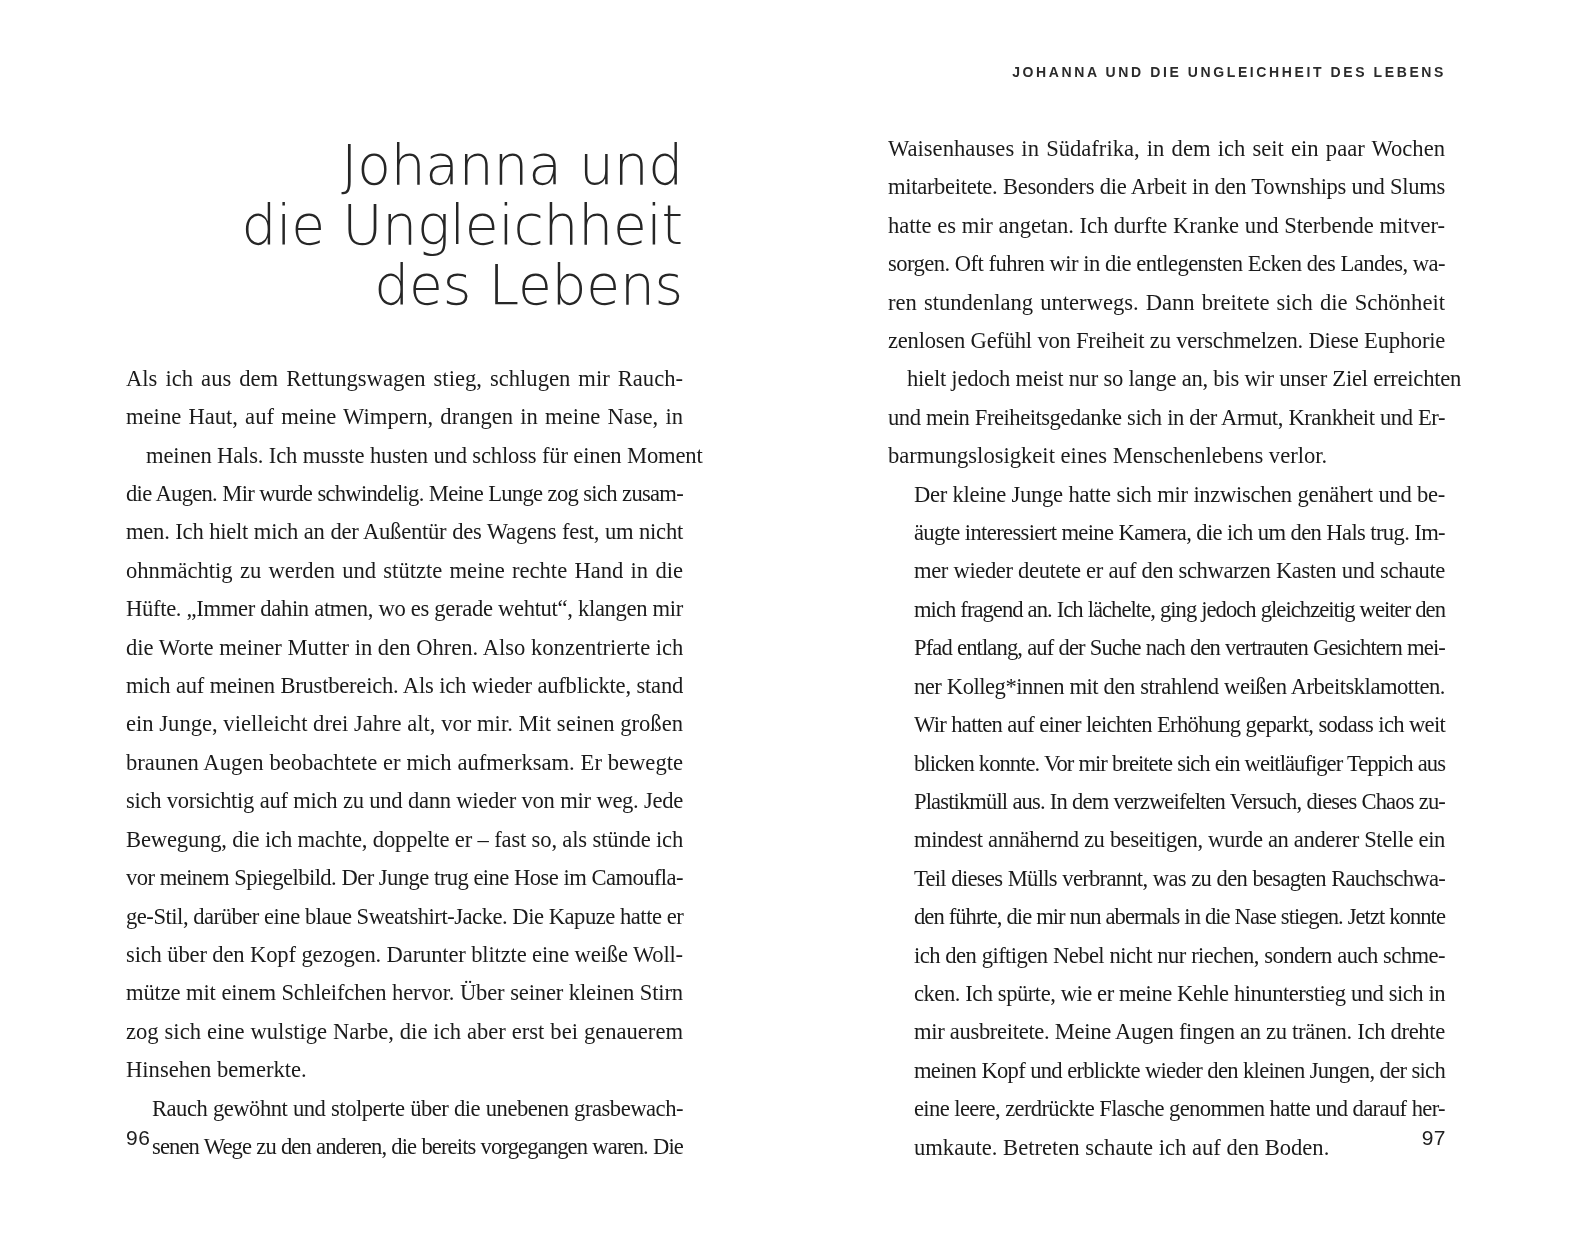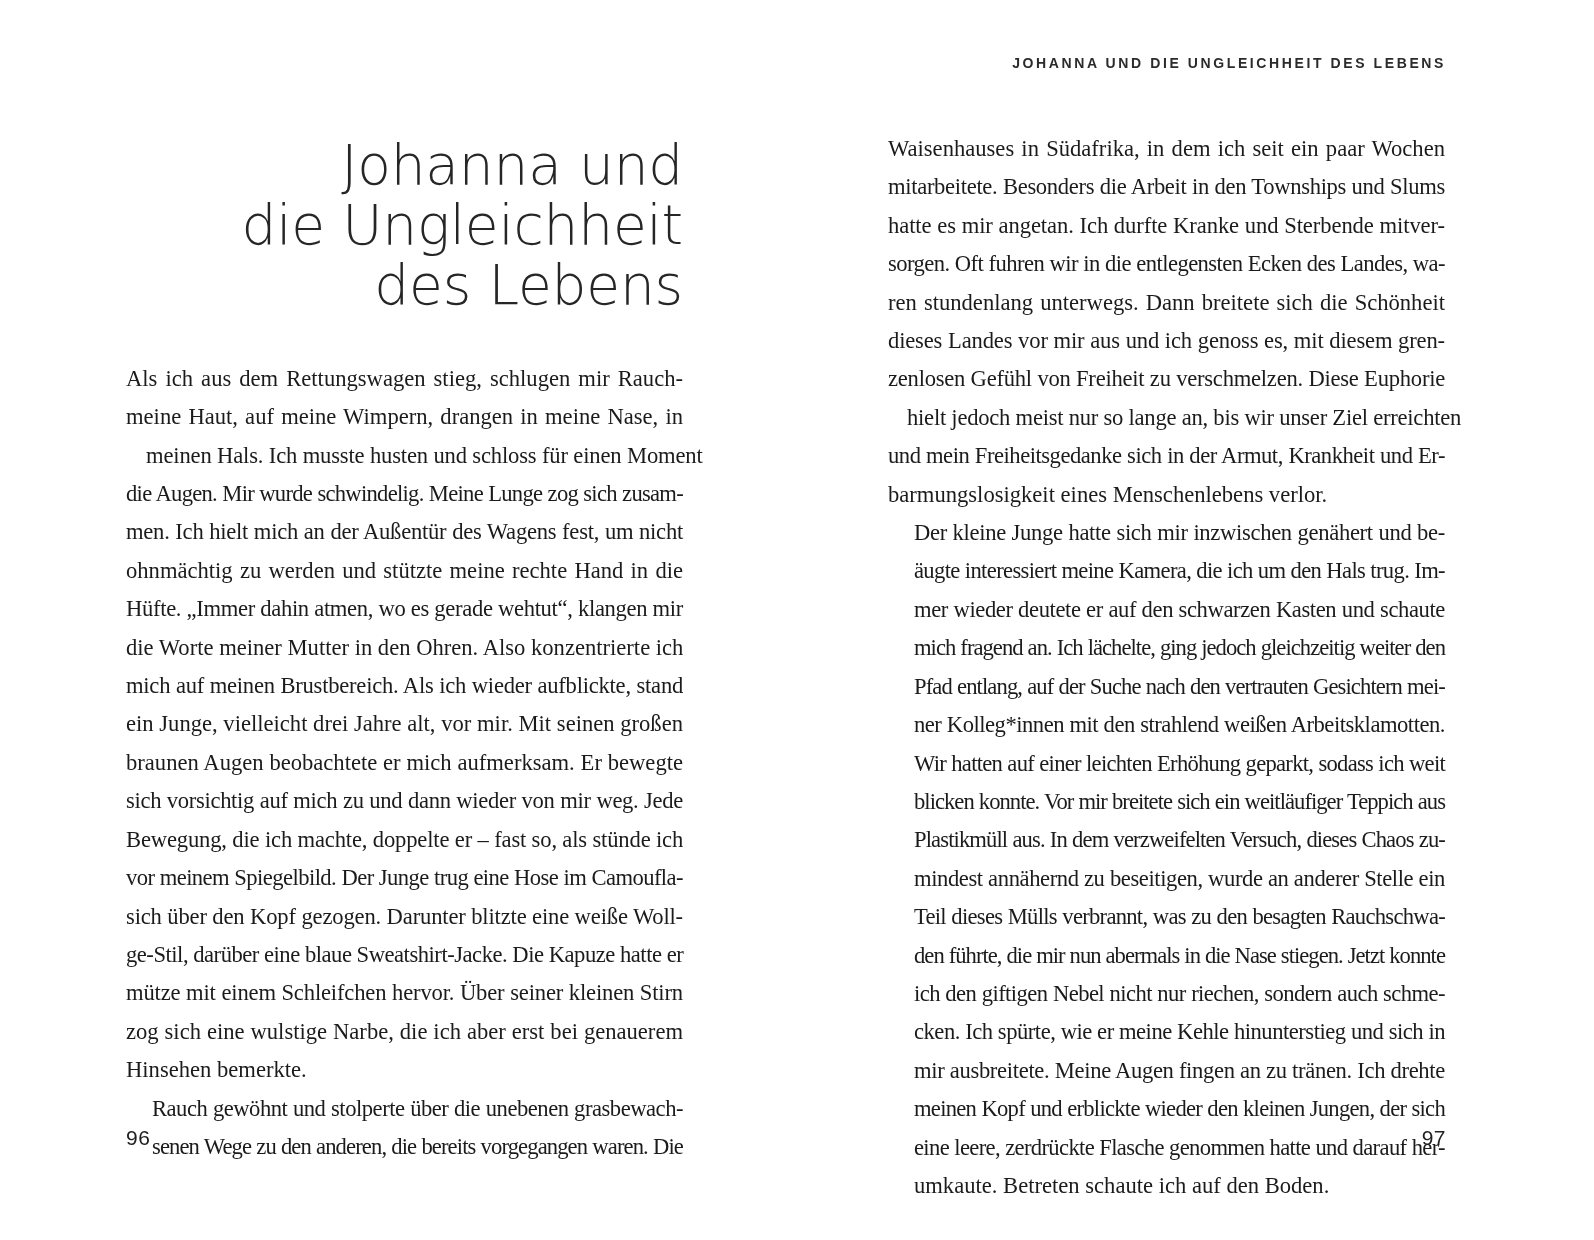--- a/index.html
+++ b/index.html
@@ -13,21 +13,21 @@
     height: 1240px;
     background: #ffffff;
     overflow: hidden;
     font-family: "Liberation Serif", "DejaVu Serif", serif;
     color: #1a1a1a;
   }
 
   
   .running-head {
     position: absolute;
-    top: 55px;
+    top: 64px;
     right: 148px;
     width: 700px;
     text-align: right;
     font-family: "Liberation Sans", "DejaVu Sans", sans-serif;
     font-size: 14px;
     font-weight: 600;
     letter-spacing: 2.6px;
     color: #2b2b2b;
     white-space: nowrap;
   }
@@ -122,22 +122,22 @@
             <span class="ln" style="letter-spacing: -0.24px;">men. Ich hielt mich an der Außentür des Wagens fest, um nicht</span>
             <span class="ln">ohnmächtig zu werden und stützte meine rechte Hand in die</span>
             <span class="ln" style="letter-spacing: -0.32px;">Hüfte. „Immer dahin atmen, wo es gerade wehtut“, klangen mir</span>
             <span class="ln">die Worte meiner Mutter in den Ohren. Also konzentrierte ich</span>
             <span class="ln" style="letter-spacing: -0.24px;">mich auf meinen Brustbereich. Als ich wieder aufblickte, stand</span>
             <span class="ln">ein Junge, vielleicht drei Jahre alt, vor mir. Mit seinen großen</span>
             <span class="ln">braunen Augen beobachtete er mich aufmerksam. Er bewegte</span>
             <span class="ln" style="letter-spacing: -0.32px;">sich vorsichtig auf mich zu und dann wieder von mir weg. Jede</span>
             <span class="ln" style="letter-spacing: -0.16px;">Bewegung, die ich machte, doppelte er – fast so, als stünde ich</span>
             <span class="ln" style="letter-spacing: -0.56px;">vor meinem Spiegelbild. Der Junge trug eine Hose im Camoufla-</span>
+            <span class="ln" style="letter-spacing: -0.48px;">ge-Stil, darüber eine blaue Sweatshirt-Jacke. Die Kapuze hatte er</span>
             <span class="ln" style="letter-spacing: -0.16px;">sich über den Kopf gezogen. Darunter blitzte eine weiße Woll-</span>
-            <span class="ln" style="letter-spacing: -0.48px;">ge-Stil, darüber eine blaue Sweatshirt-Jacke. Die Kapuze hatte er</span>
             <span class="ln" style="letter-spacing: -0.16px;">mütze mit einem Schleifchen hervor. Über seiner kleinen Stirn</span>
             <span class="ln">zog sich eine wulstige Narbe, die ich aber erst bei genauerem</span>
             <span class="ln last">Hinsehen bemerkte.</span>
           </p>
           <p class="para indent">
             <span class="ln" style="letter-spacing: -0.48px;">Rauch gewöhnt und stolperte über die unebenen grasbewach-</span>
             <span class="ln" style="letter-spacing: -0.88px;">senen Wege zu den anderen, die bereits vorgegangen waren. Die</span>
           </p>
         </div>
     </div>
@@ -147,21 +147,20 @@
   <div class="page page-right">
     <div class="running-head">JOHANNA UND DIE UNGLEICHHEIT DES LEBENS</div>
     <div class="column">
       <div class="body-block">
           <p class="para">
             <span class="ln">Waisenhauses in Südafrika, in dem ich seit ein paar Wochen</span>
             <span class="ln" style="letter-spacing: -0.32px;">mitarbeitete. Besonders die Arbeit in den Townships und Slums</span>
             <span class="ln" style="letter-spacing: -0.08px;">hatte es mir angetan. Ich durfte Kranke und Sterbende mitver-</span>
             <span class="ln" style="letter-spacing: -0.56px;">sorgen. Oft fuhren wir in die entlegensten Ecken des Landes, wa-</span>
             <span class="ln">ren stundenlang unterwegs. Dann breitete sich die Schönheit</span>
-            <span class="ln" style="letter-spacing: -0.16px;">dieses Landes vor mir aus und ich genoss es, mit diesem gren-</span>
             <span class="ln" style="letter-spacing: -0.24px;">zenlosen Gefühl von Freiheit zu verschmelzen. Diese Euphorie</span>
             <span class="ln" style="letter-spacing: -0.24px; margin-left: 19px;">hielt jedoch meist nur so lange an, bis wir unser Ziel erreichten</span>
             <span class="ln" style="letter-spacing: -0.48px;">und mein Freiheitsgedanke sich in der Armut, Krankheit und Er-</span>
             <span class="ln last">barmungslosigkeit eines Menschenlebens verlor.</span>
           </p>
           <p class="para indent">
             <span class="ln" style="text-indent: 1.15em; letter-spacing: -0.32px;">Der kleine Junge hatte sich mir inzwischen genähert und be-</span>
             <span class="ln" style="letter-spacing: -0.64px;">äugte interessiert meine Kamera, die ich um den Hals trug. Im-</span>
             <span class="ln" style="letter-spacing: -0.4px;">mer wieder deutete er auf den schwarzen Kasten und schaute</span>
             <span class="ln" style="letter-spacing: -0.96px;">mich fragend an. Ich lächelte, ging jedoch gleichzeitig weiter den</span>

